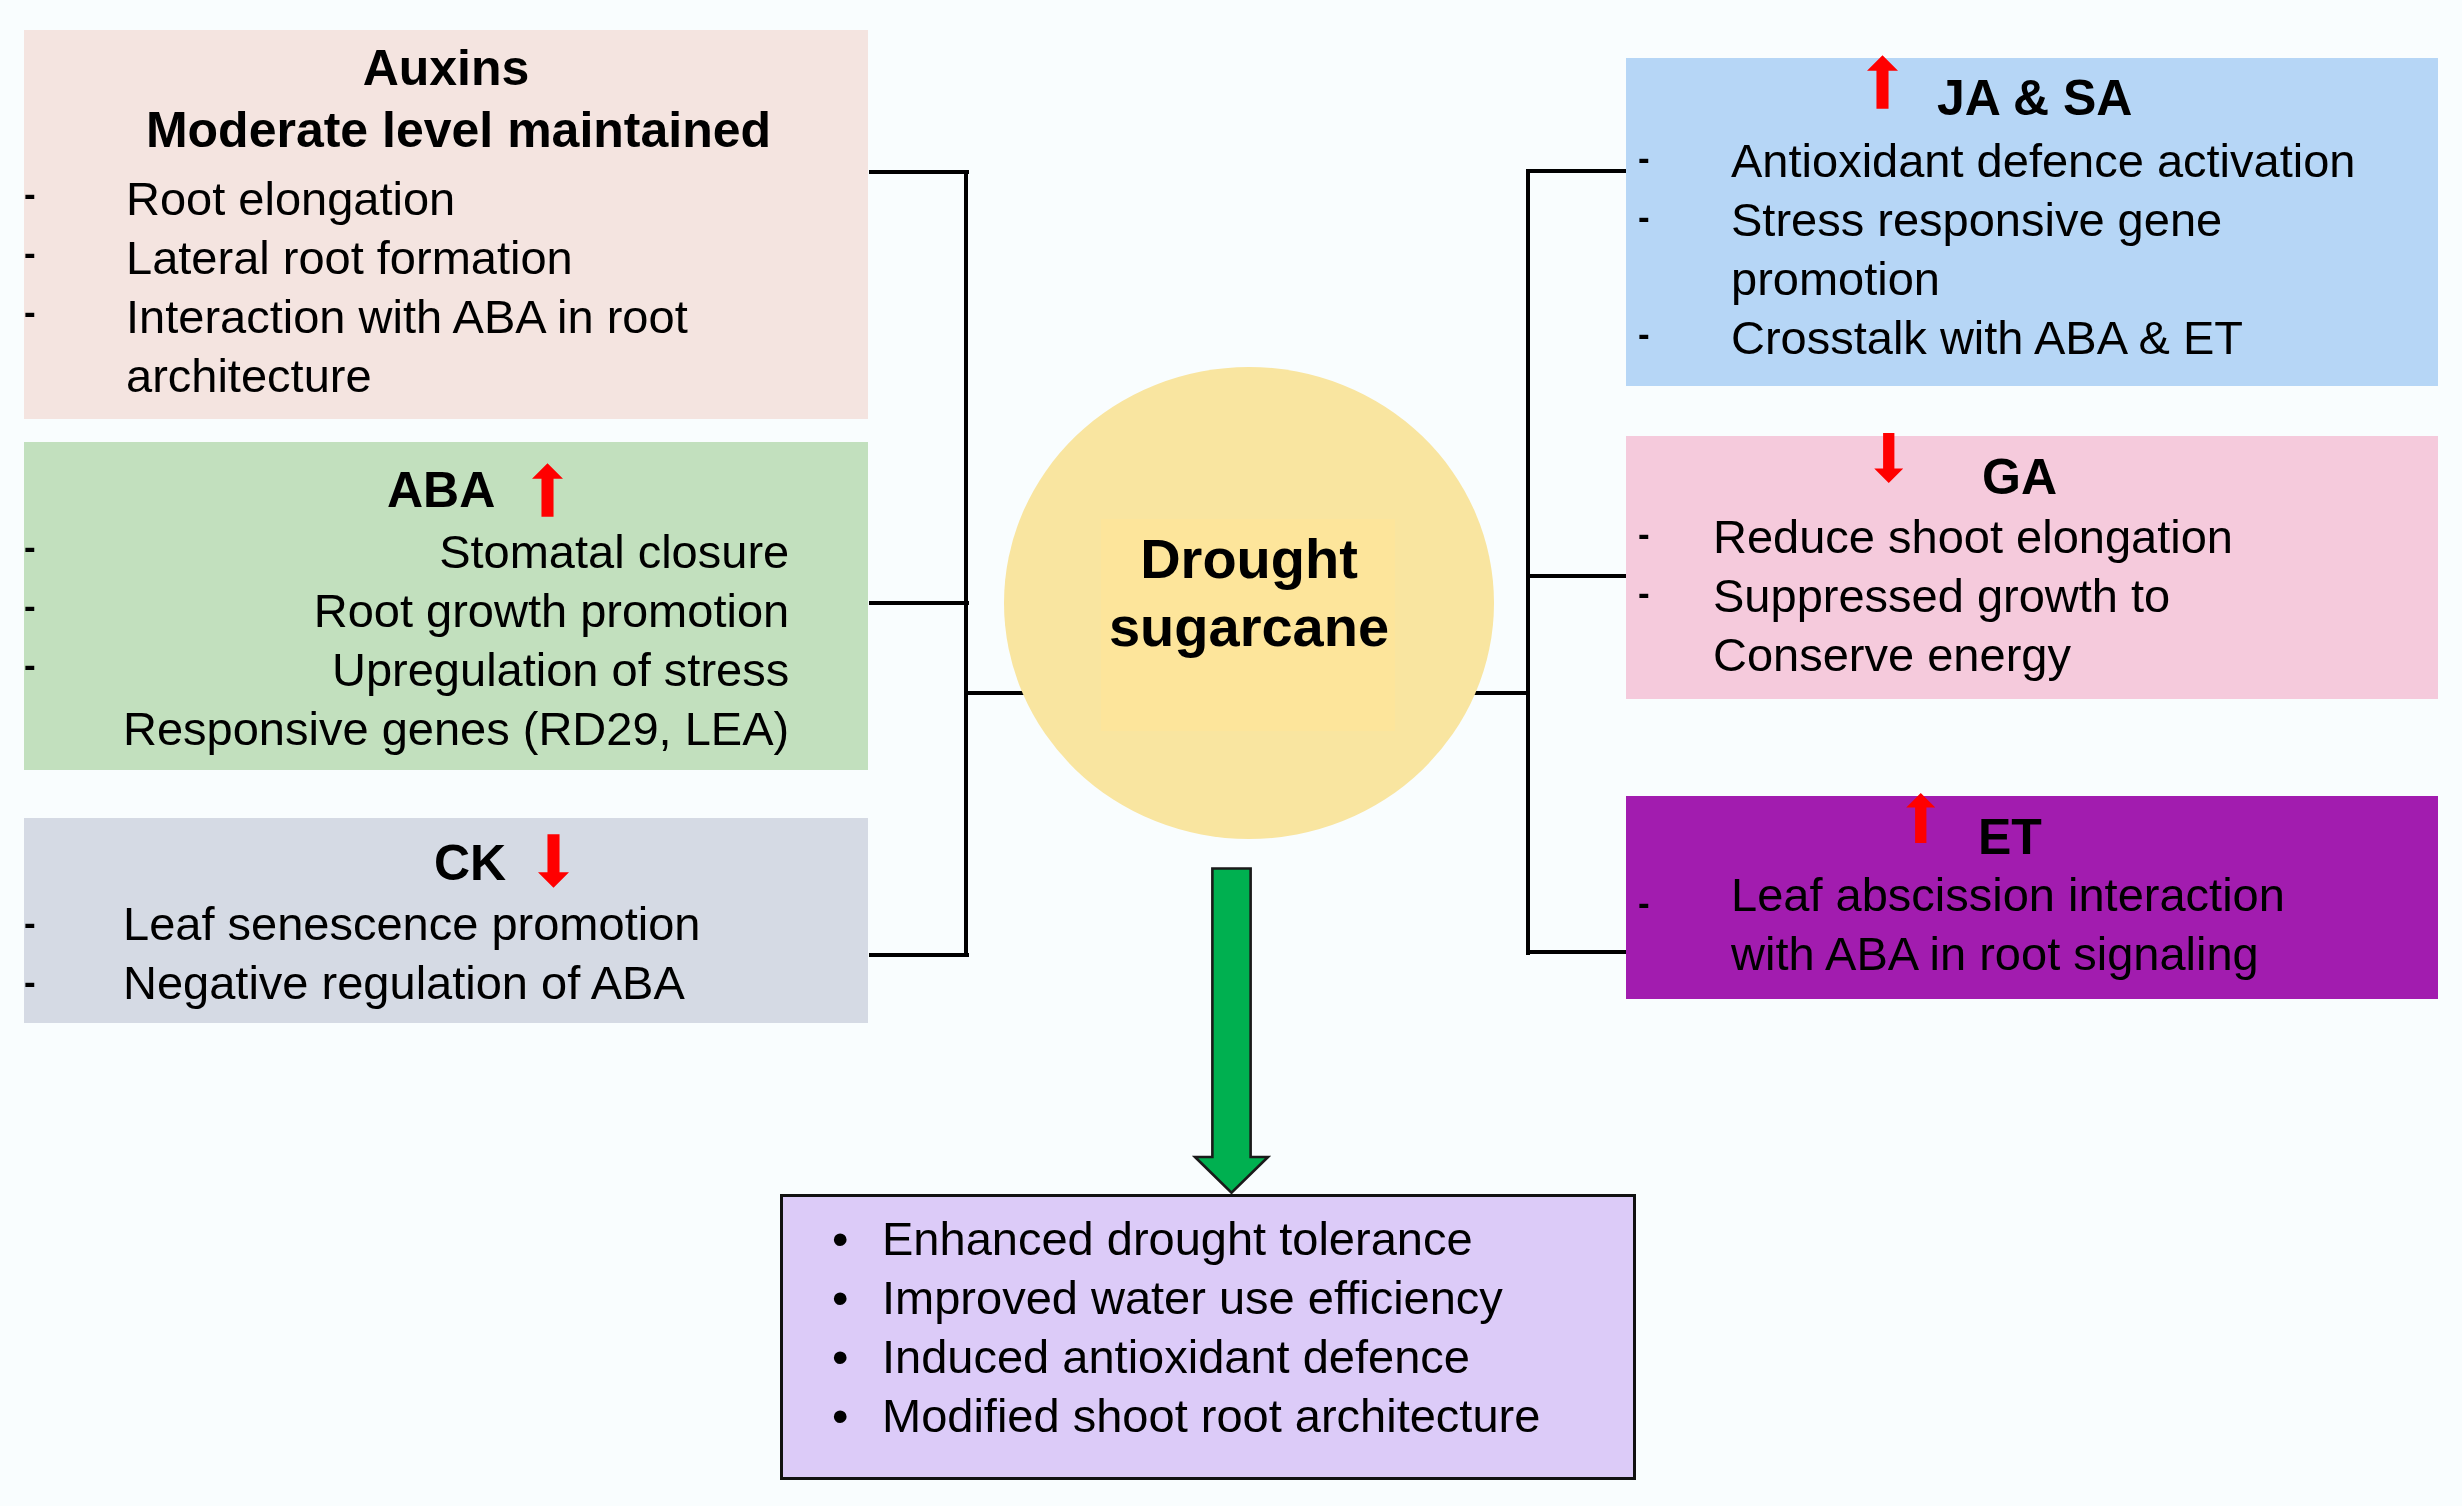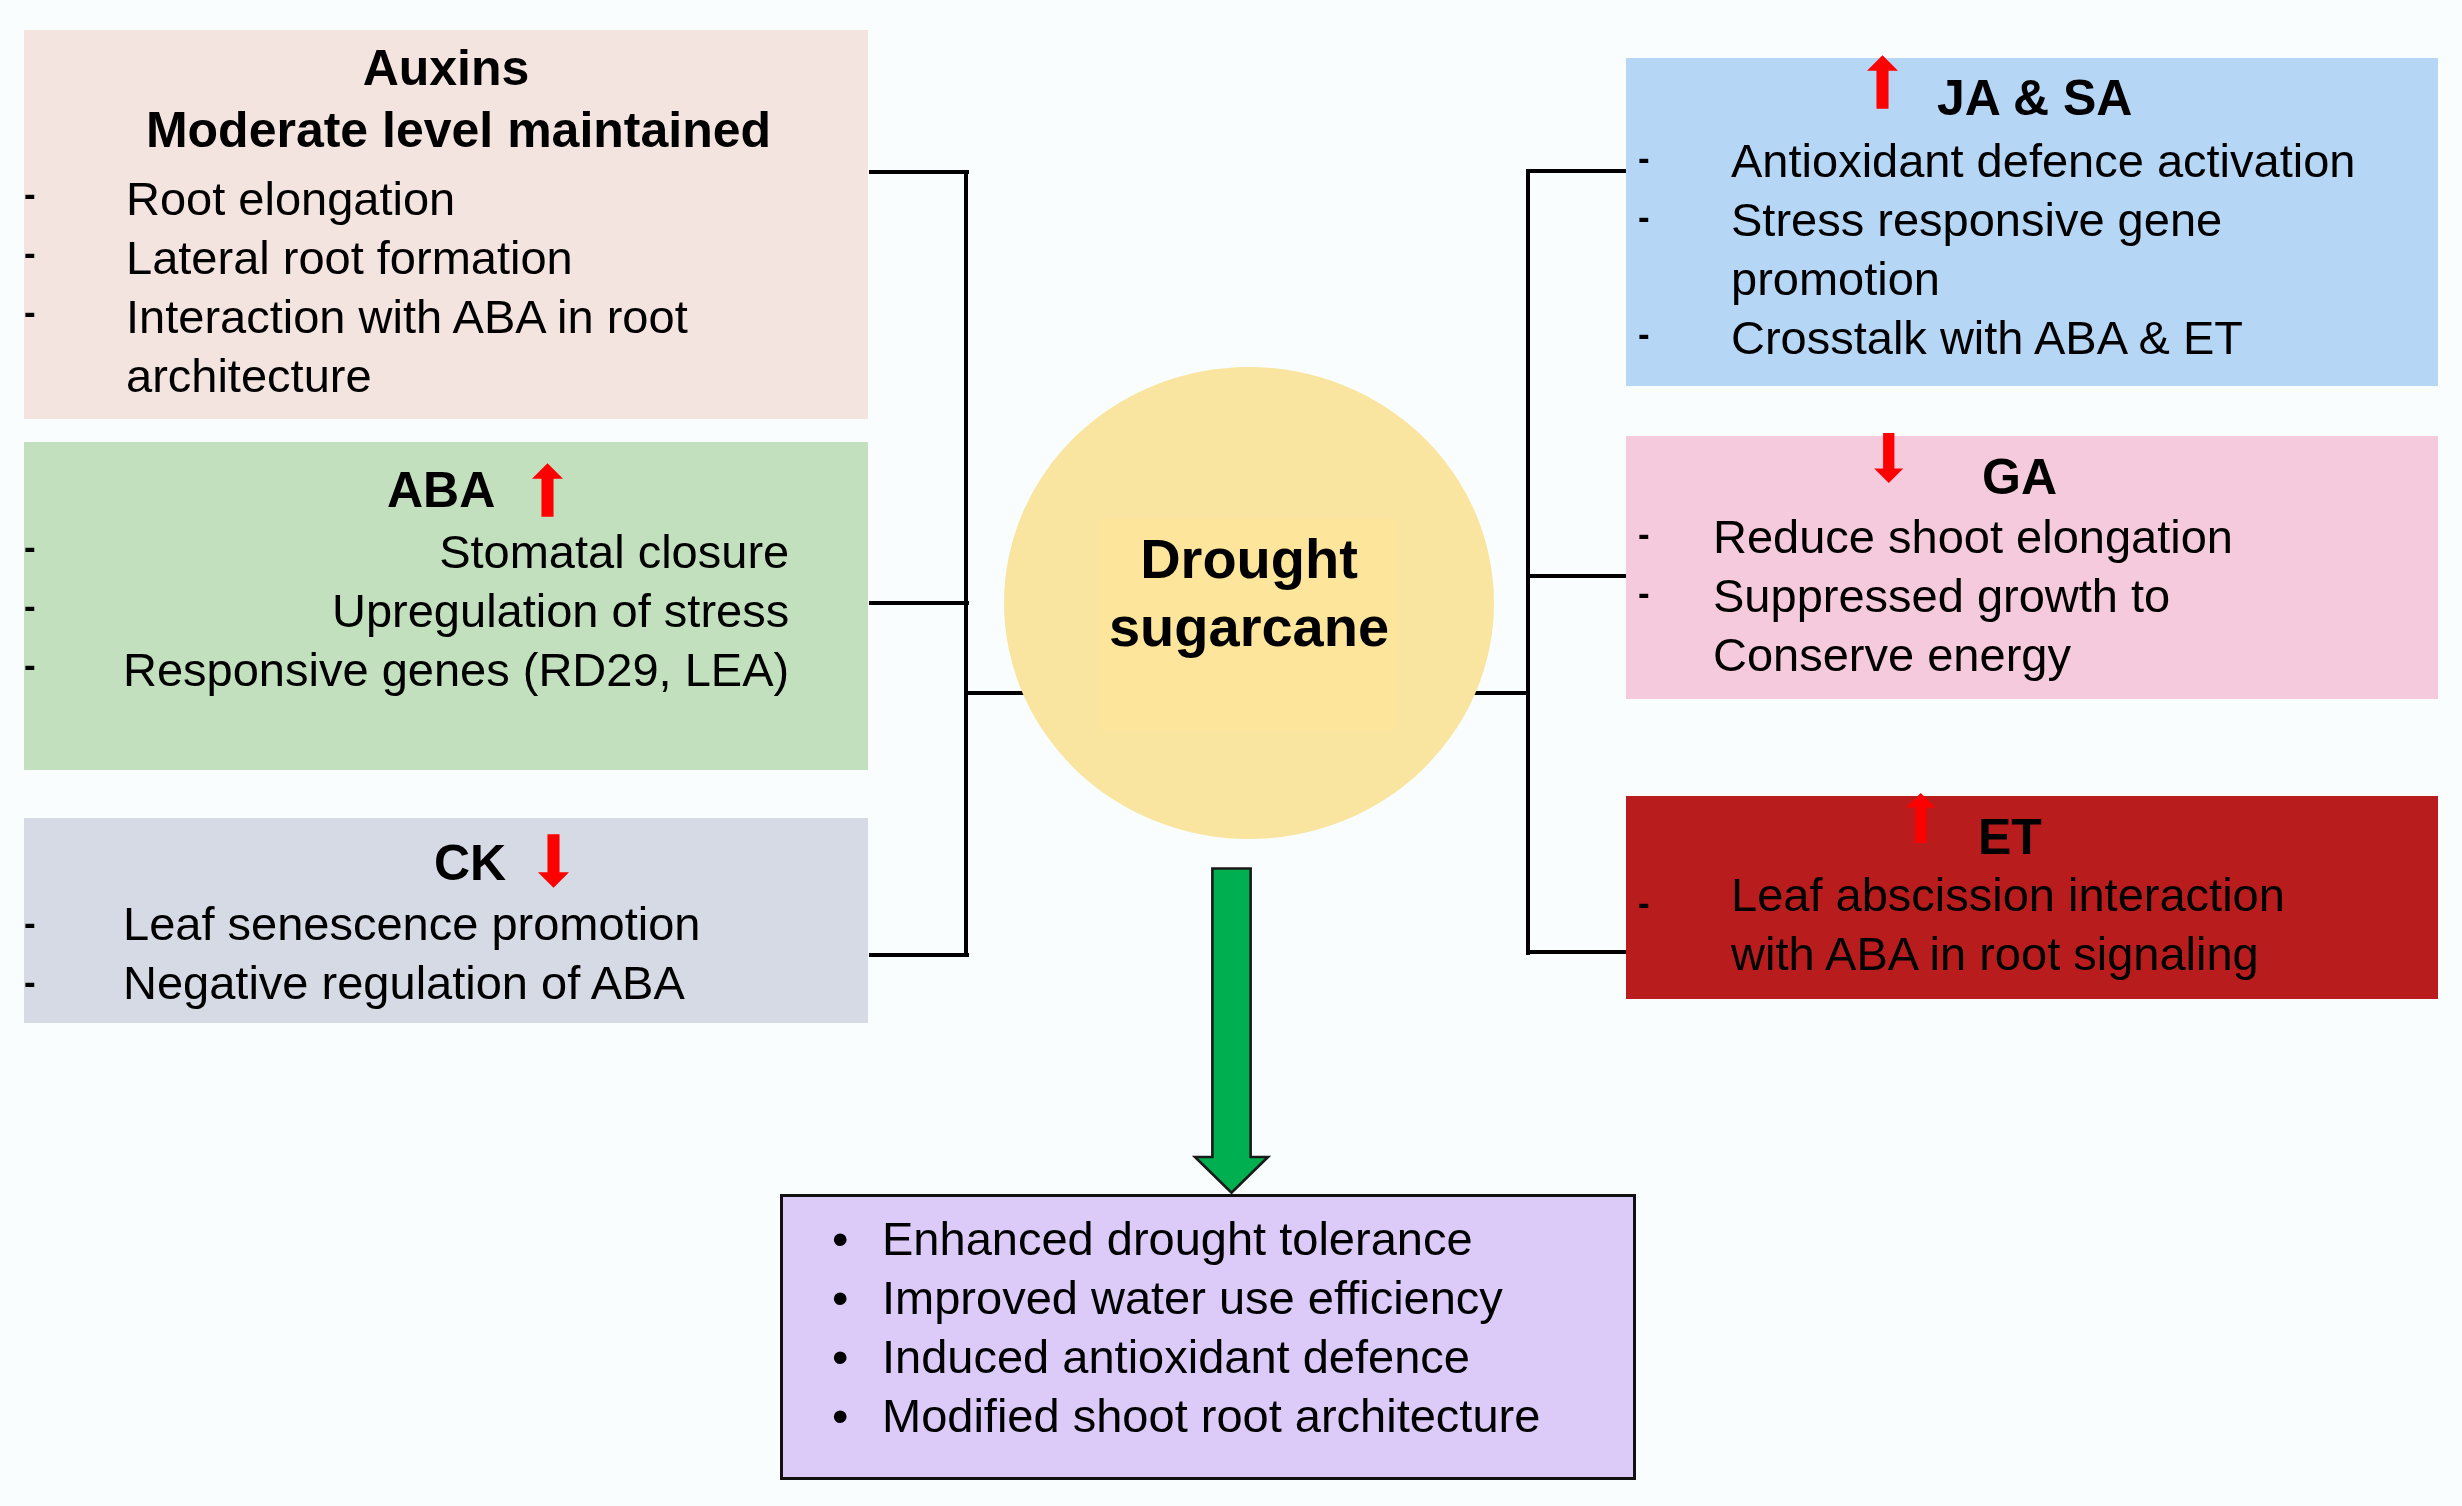--- a/index.html
+++ b/index.html
@@ -20,21 +20,21 @@
   .dash {
     position: absolute; font-weight: bold; font-size: 35px;
   }
   .line { position: absolute; background: #000; }
   .arrow-red { position: absolute; }
   #auxins { left: 24px; top: 29.5px; width: 844px; height: 389px; background: #f4e4e0; }
   #aba    { left: 24px; top: 442px; width: 844px; height: 328px; background: #c2e0be; }
   #ck     { left: 24px; top: 818px; width: 844px; height: 205px; background: #d5dae4; }
   #jasa   { left: 1626px; top: 58px; width: 812px; height: 328px; background: #b6d6f6; }
   #ga     { left: 1626px; top: 436px; width: 812px; height: 263px; background: #f5cadc; }
-  #et     { left: 1626px; top: 796px; width: 812px; height: 203px; background: #b91c1c; }
+  #et     { left: 1626px; top: 796px; width: 812px; height: 203px; background: #a21caf; }
   #outcome {
     left: 780px; top: 1194px; width: 856px; height: 286px;
     background: #dccbf8; border: 3.5px solid #111;
   }
   #circle {
     position: absolute; left: 1004px; top: 367px; width: 490px; height: 472px;
     border-radius: 50%; background: #f9e5a0;
   }
   #circle-inner {
     position: absolute; left: 1101px; top: 519px; width: 294px; height: 212px; background: #fde59b;
@@ -87,20 +87,21 @@
   </div>
   <span class="title" style="top:17.4px; left:363px; width:auto; text-align:left;">ABA</span>
   <svg class="arrow-red" style="left:508px; top:21px;" width="31" height="54" viewBox="0 0 36 62">
     <polygon points="18,0 36,18 25,18 25,62 11,62 11,18 0,18" fill="#ff0000"></polygon>
   </svg>
   <span class="dash" style="left:0; top:85px;">-</span>
   <span class="dash" style="left:0; top:144px;">-</span>
   <span class="dash" style="left:0; top:203px;">-</span>
   <ul class="items" style="left:99px; top:80px;text-align:right;">
     <li>Stomatal closure</li>
+    <li>Root growth promotion</li>
     <li>Upregulation of stress</li>
     <li>Responsive genes (RD29, LEA)</li>
   </ul>
 </div>
 
 <div class="box" id="ck">
   <span class="title" style="top:14px; left:386px; width:auto; text-align:left;margin-left:24px;">CK</span>
   <svg class="arrow-red" style="left:514px; top:15.6px;" width="31" height="54" viewBox="0 0 36 62">
     <polygon points="11,0 25,0 25,44 36,44 18,62 0,44 11,44" fill="#ff0000"></polygon>
   </svg>

